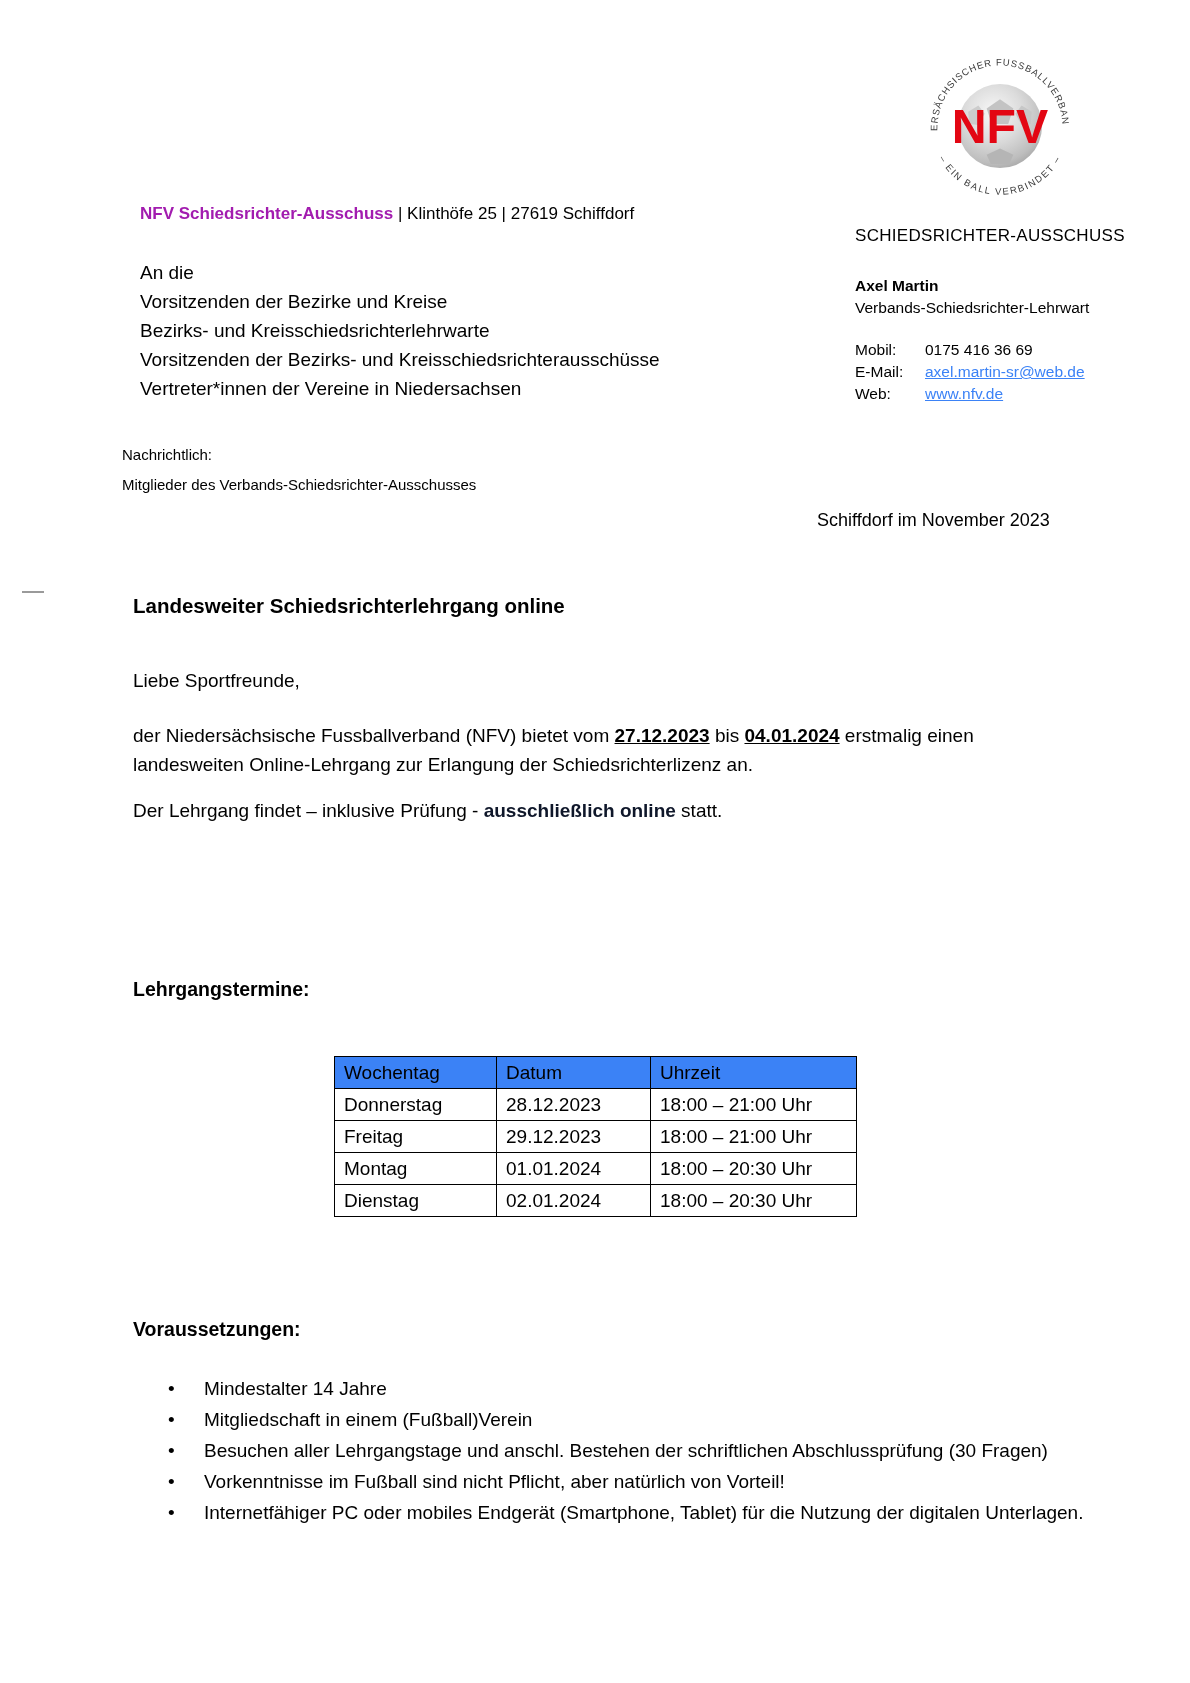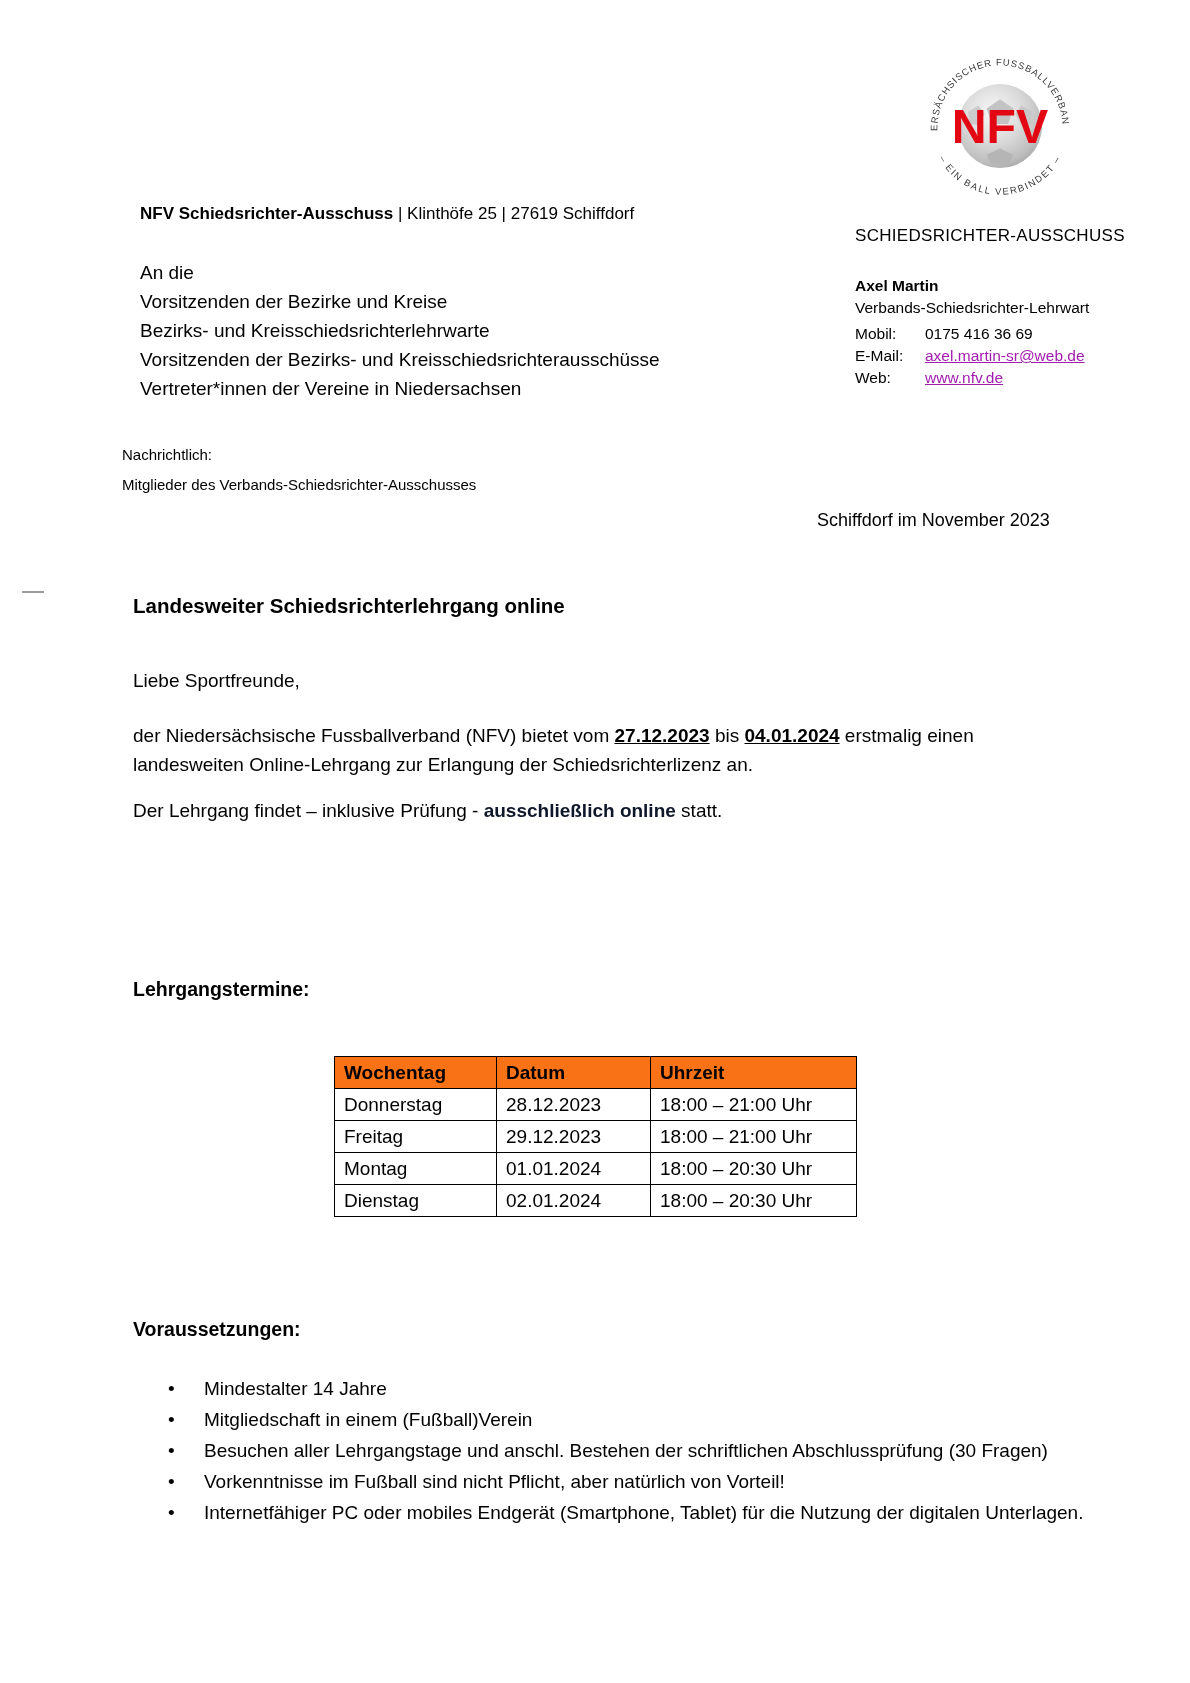--- a/index.html
+++ b/index.html
@@ -9,32 +9,32 @@
     background:#ffffff;
     margin:0 auto;
     font-family:"Liberation Sans","DejaVu Sans",sans-serif;
     color:#000;
     overflow:hidden;
   }
   
   .logo{position:absolute;left:923px;top:48px;width:154px;height:154px;}
   
   .sender-line{position:absolute;left:140px;top:204px;font-size:17px;white-space:nowrap;}
-  .sender-name{font-weight:bold;color:#000000;}
+  .sender-name{font-weight:bold;color:#a21caf;}
   
   .recipient{position:absolute;left:140px;top:258px;font-size:19px;line-height:29px;}
   .cc-block{position:absolute;left:122px;top:440px;font-size:15px;line-height:30px;}
   
   .contact{position:absolute;left:855px;top:225px;font-size:15.5px;line-height:22px;}
   .contact-dept{font-size:17px;letter-spacing:.3px;margin-bottom:28px;}
   .contact-name{font-weight:bold;}
-  .contact-role{margin-bottom:4px;}
+  .contact-role{margin-bottom:20px;}
   .contact-row{display:flex;}
   .contact-label{width:70px;flex:0 0 70px;}
-  a.link{color:#a21caf;text-decoration:underline;cursor:pointer;}
+  a.link{color:#3b82f6;text-decoration:underline;cursor:pointer;}
   
   .dateline{position:absolute;left:817px;top:510px;font-size:18px;white-space:nowrap;}
   
   .fold-mark{position:absolute;left:22px;top:591px;width:22px;height:0;border-top:2px solid #9a9a9a;}
   
   .doc-title{position:absolute;left:133px;top:594px;font-size:20.5px;font-weight:bold;margin:0;}
   
   .body-text{position:absolute;left:133px;top:666px;width:925px;font-size:19px;line-height:29.5px;}
   .body-text p{margin:0;}
   .p1{margin-top:25px !important;}
@@ -50,21 +50,21 @@
   
   .schedule{position:absolute;left:334px;top:1056px;border-collapse:collapse;font-size:19px;}
   .schedule th,.schedule td{
     border:1.6px solid #000;
     height:31px;
     padding:0 6px 0 9px;
     text-align:left;
     font-weight:normal;
     vertical-align:middle;
   }
-  .schedule th{background:#f97316;font-weight:bold;}
+  .schedule th{background:#3b82f6;font-weight:normal;}
   .col-day{width:146px;}
   .col-date{width:138px;}
   .col-time{width:190px;}
   
   .req-list{position:absolute;left:134px;top:1374px;width:950px;font-size:19px;line-height:30px;}
   .req-item{display:flex;margin-bottom:1px;}
   .req-bullet{flex:0 0 36px;padding-left:34px;box-sizing:content-box;width:0;}
   .req-bullet::before{content:"•";font-size:19px;}
   .req-text{flex:1;}
 </style>

